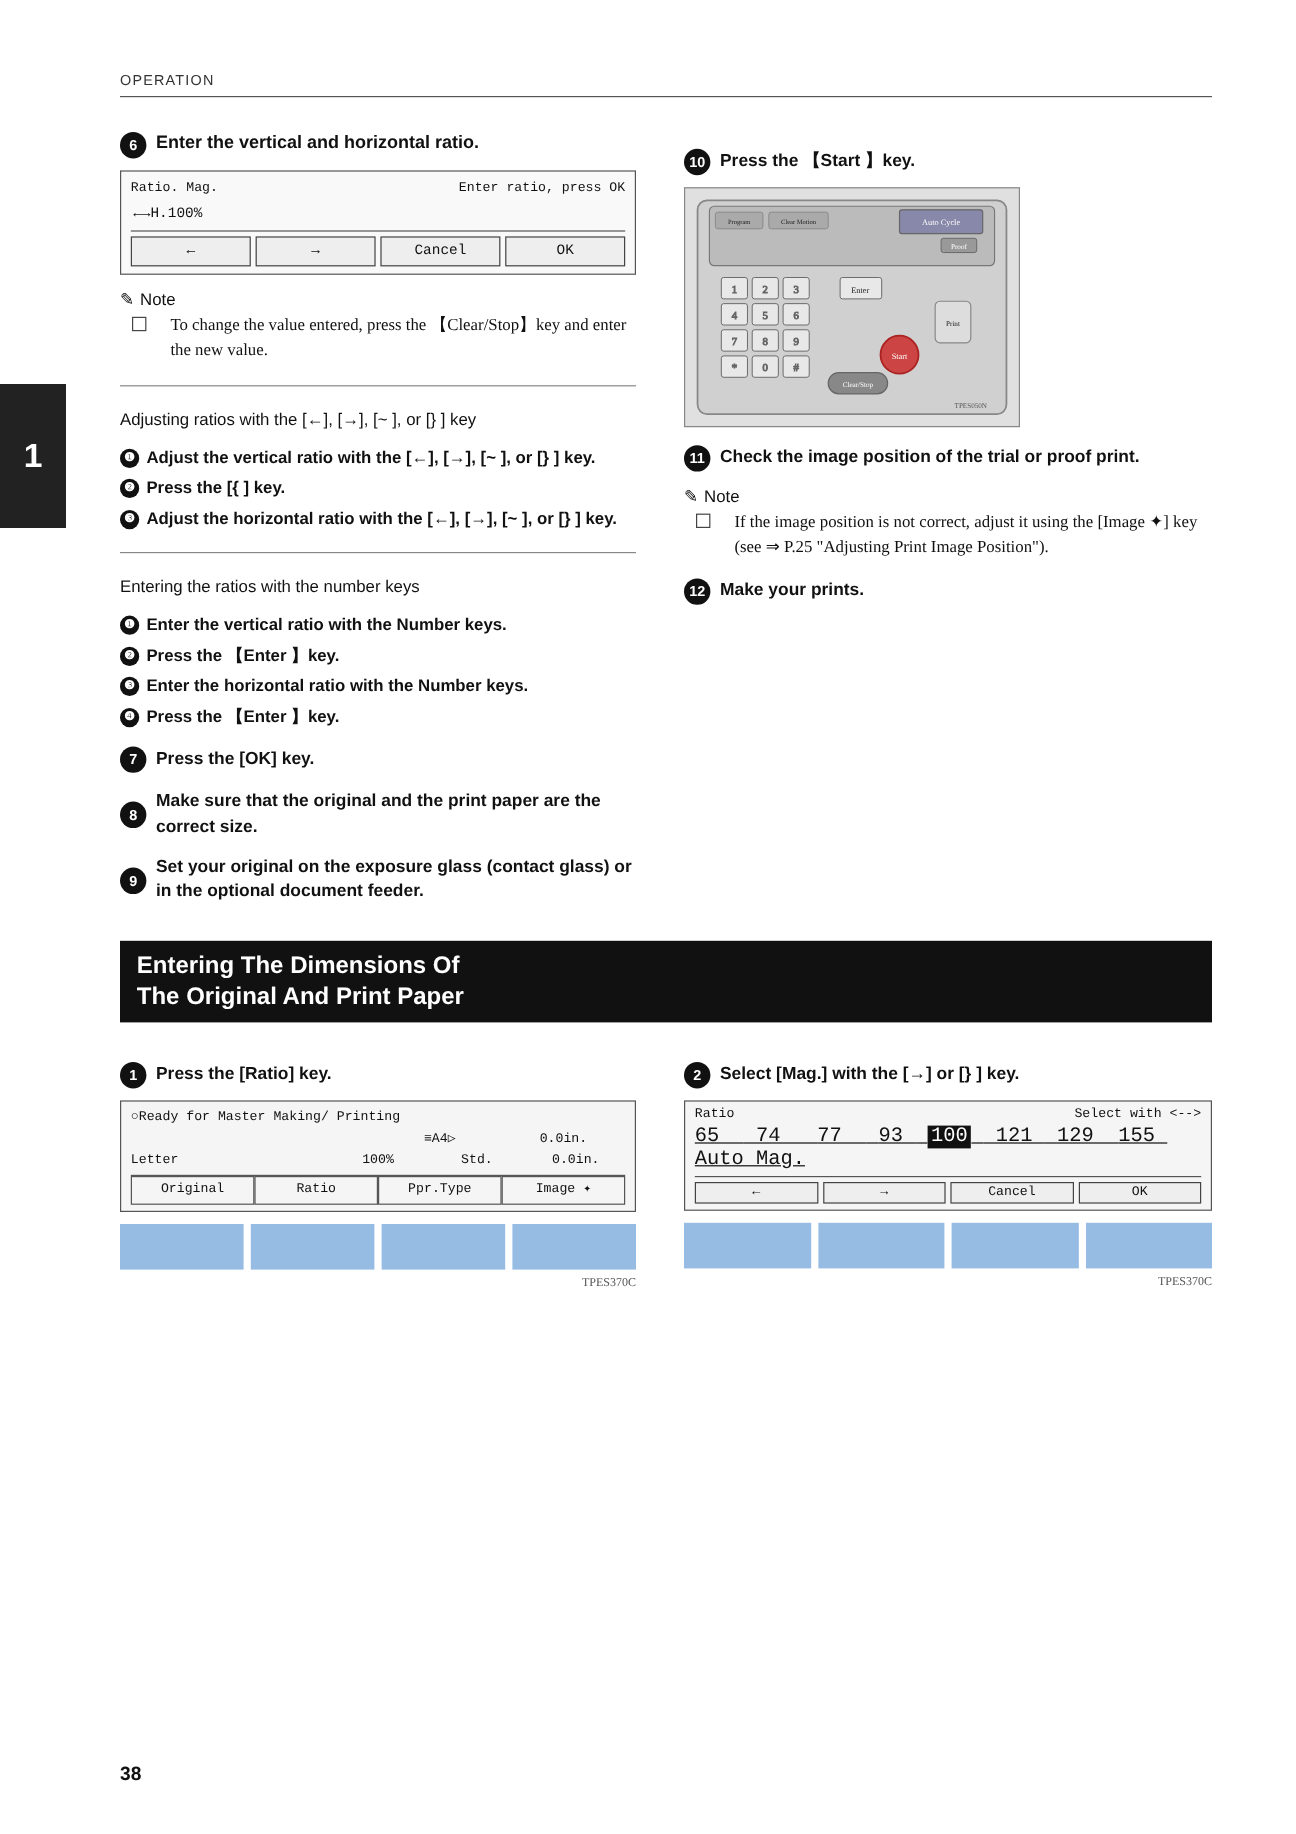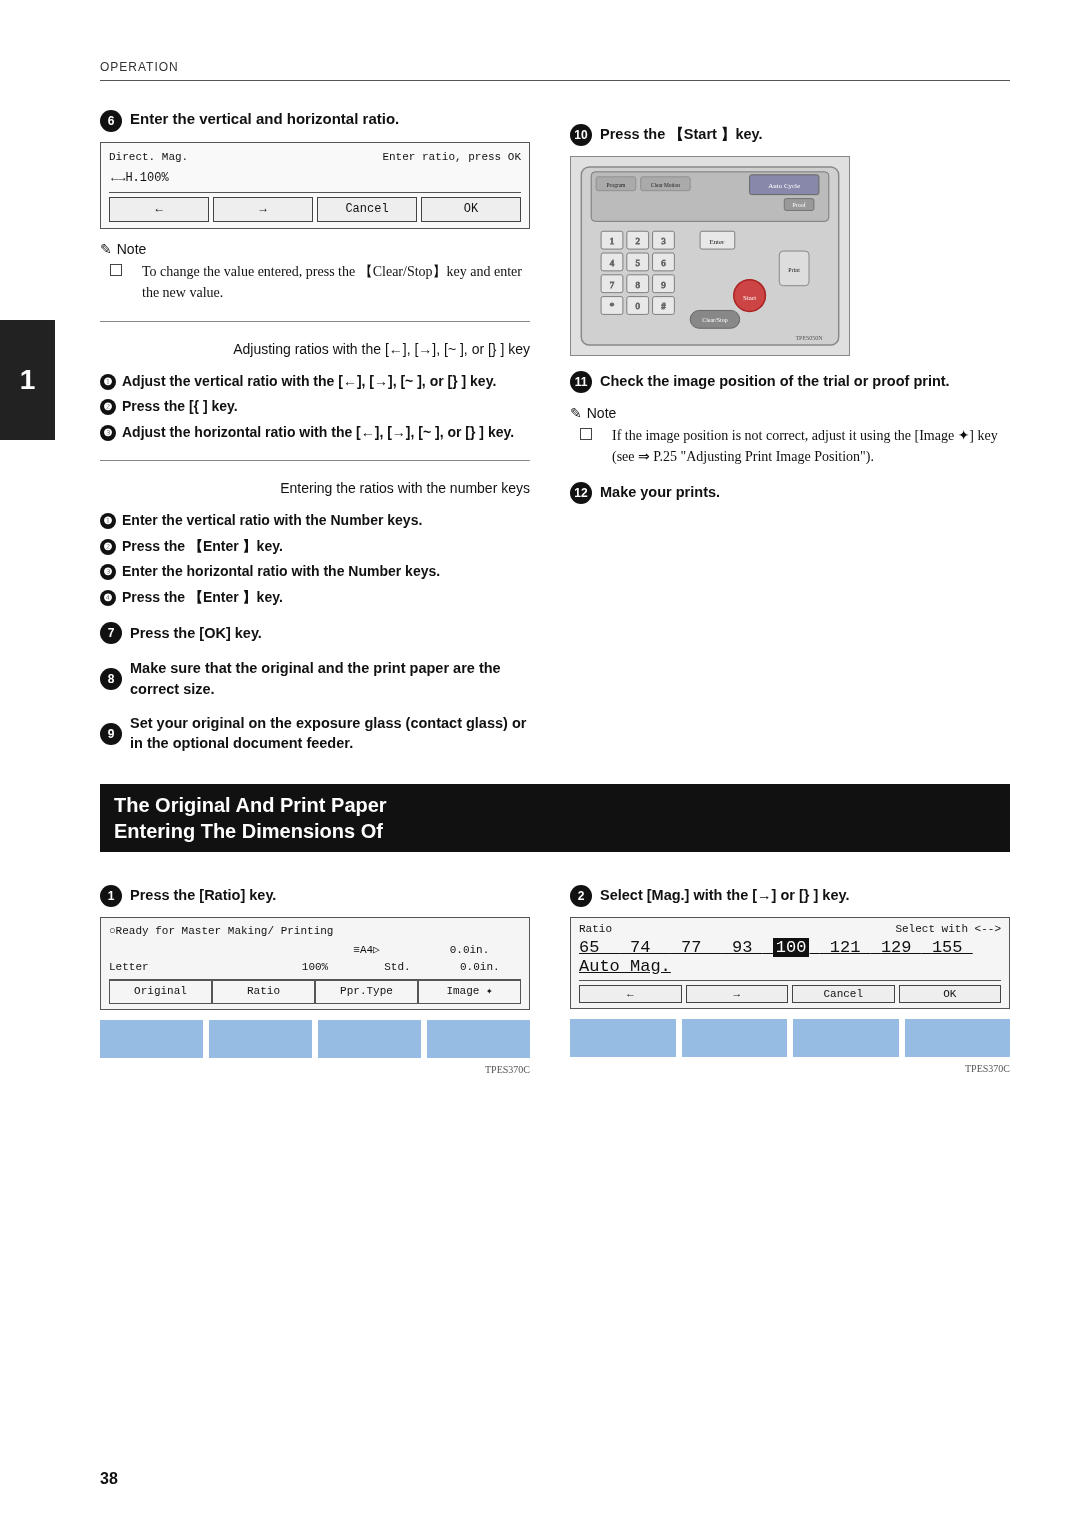--- a/index.html
+++ b/index.html
@@ -164,21 +164,20 @@
       border: none;
       border-top: 1.5px solid #888;
       margin: 18px 0;
     }
     
     .subsection-heading {
       font-family: Arial, sans-serif;
       font-size: 14px;
       margin-bottom: 12px;
       line-height: 1.4;
-      text-align: right;
     }
     
     .bullet-step {
       display: flex;
       gap: 6px;
       align-items: flex-start;
       margin-bottom: 6px;
       font-family: Arial, sans-serif;
       font-size: 14px;
       font-weight: bold;
@@ -358,21 +357,21 @@
 
     <div class="col-left">
 
       <div class="step-heading">
         <span class="step-num-circle">6</span>
         <span class="step-heading-text">Enter the vertical and horizontal ratio.</span>
       </div>
 
       <div class="lcd-box">
         <div class="lcd-row1">
-          <span>Direct. Mag.</span>
+          <span>Ratio. Mag.</span>
           <span>Enter ratio, press OK</span>
         </div>
         <div class="lcd-row3">←→H.100%</div>
         <div class="lcd-buttons">
           <div class="lcd-btn">←</div>
           <div class="lcd-btn">→</div>
           <div class="lcd-btn">Cancel</div>
           <div class="lcd-btn">OK</div>
         </div>
       </div>
@@ -529,22 +528,22 @@
 
       <div class="main-step">
         <span class="step-num-circle">12</span>
         <span class="main-step-text">Make your prints.</span>
       </div>
 
     </div>
   </div>
 
   <div class="section-banner">
+    <div>Entering The Dimensions Of</div>
     <div>The Original And Print Paper</div>
-    <div>Entering The Dimensions Of</div>
   </div>
 
   <div class="two-col">
 
     <div class="col-left">
 
       <div class="main-step">
         <span class="step-num-circle">1</span>
         <span class="main-step-text">Press the [Ratio] key.</span>
       </div>

